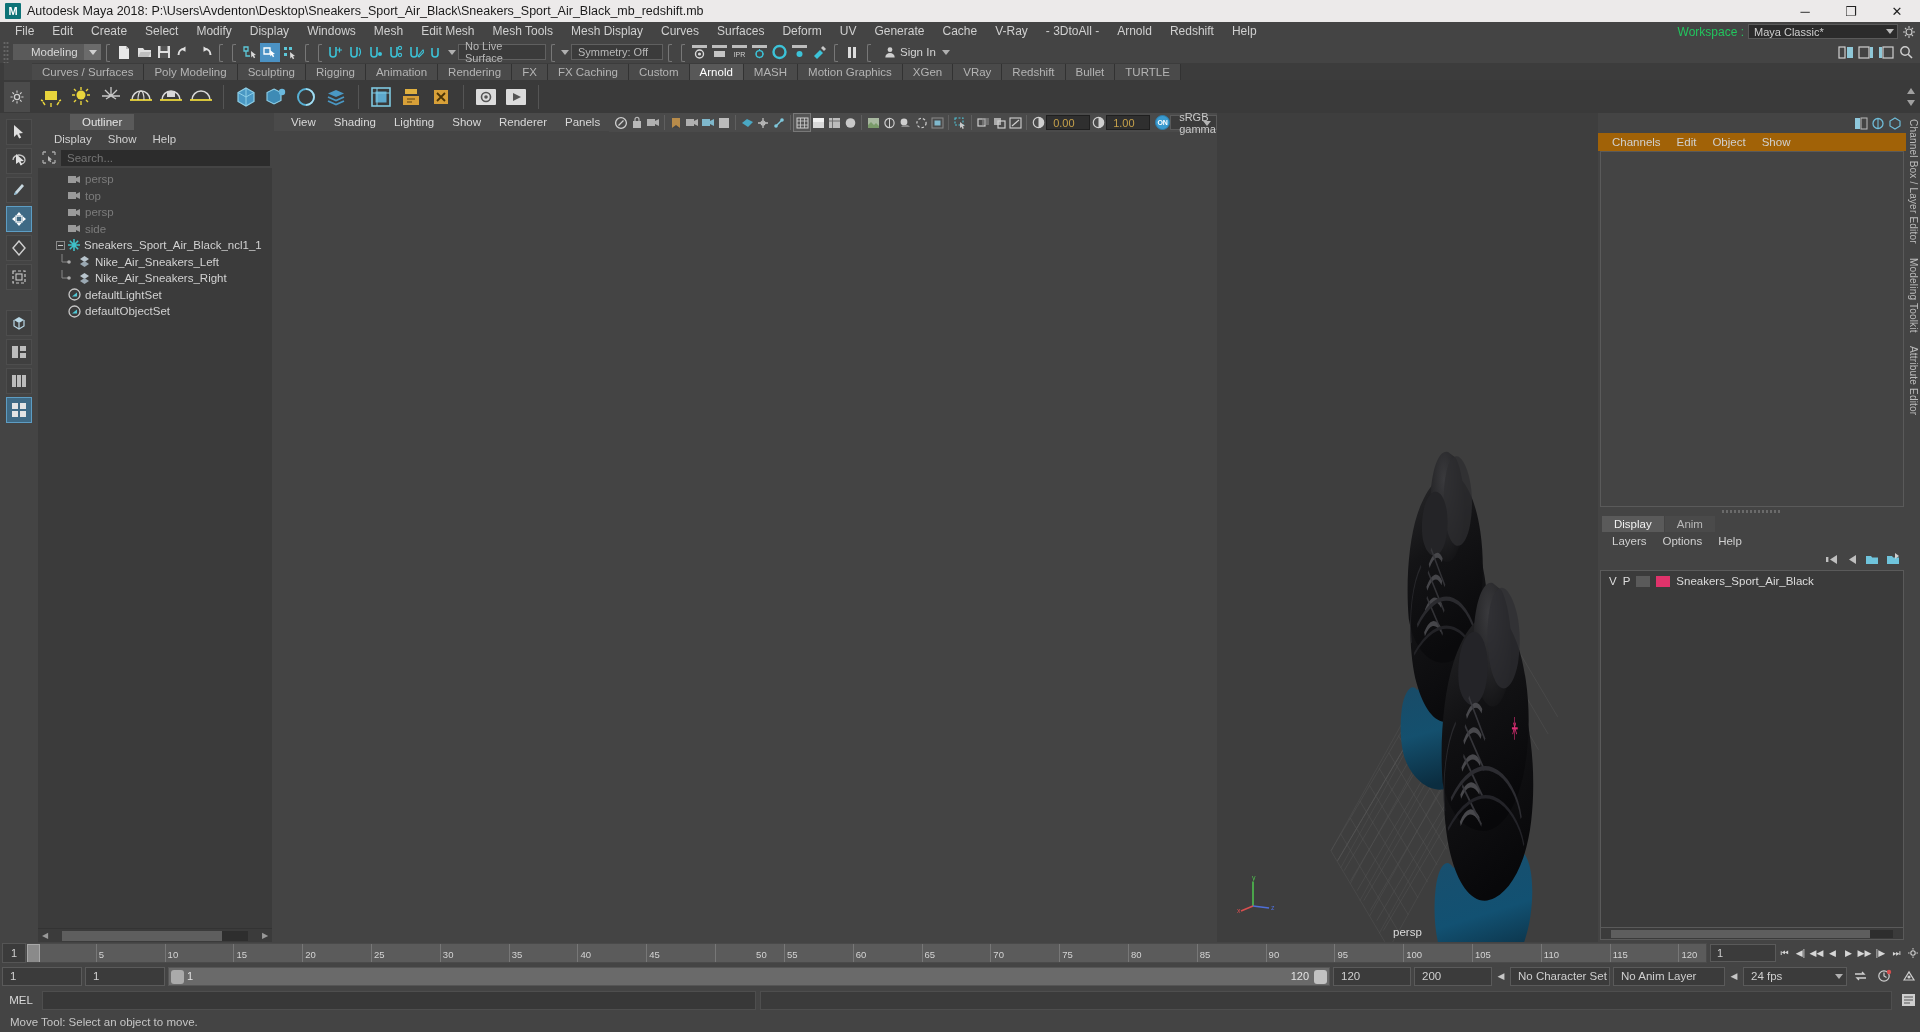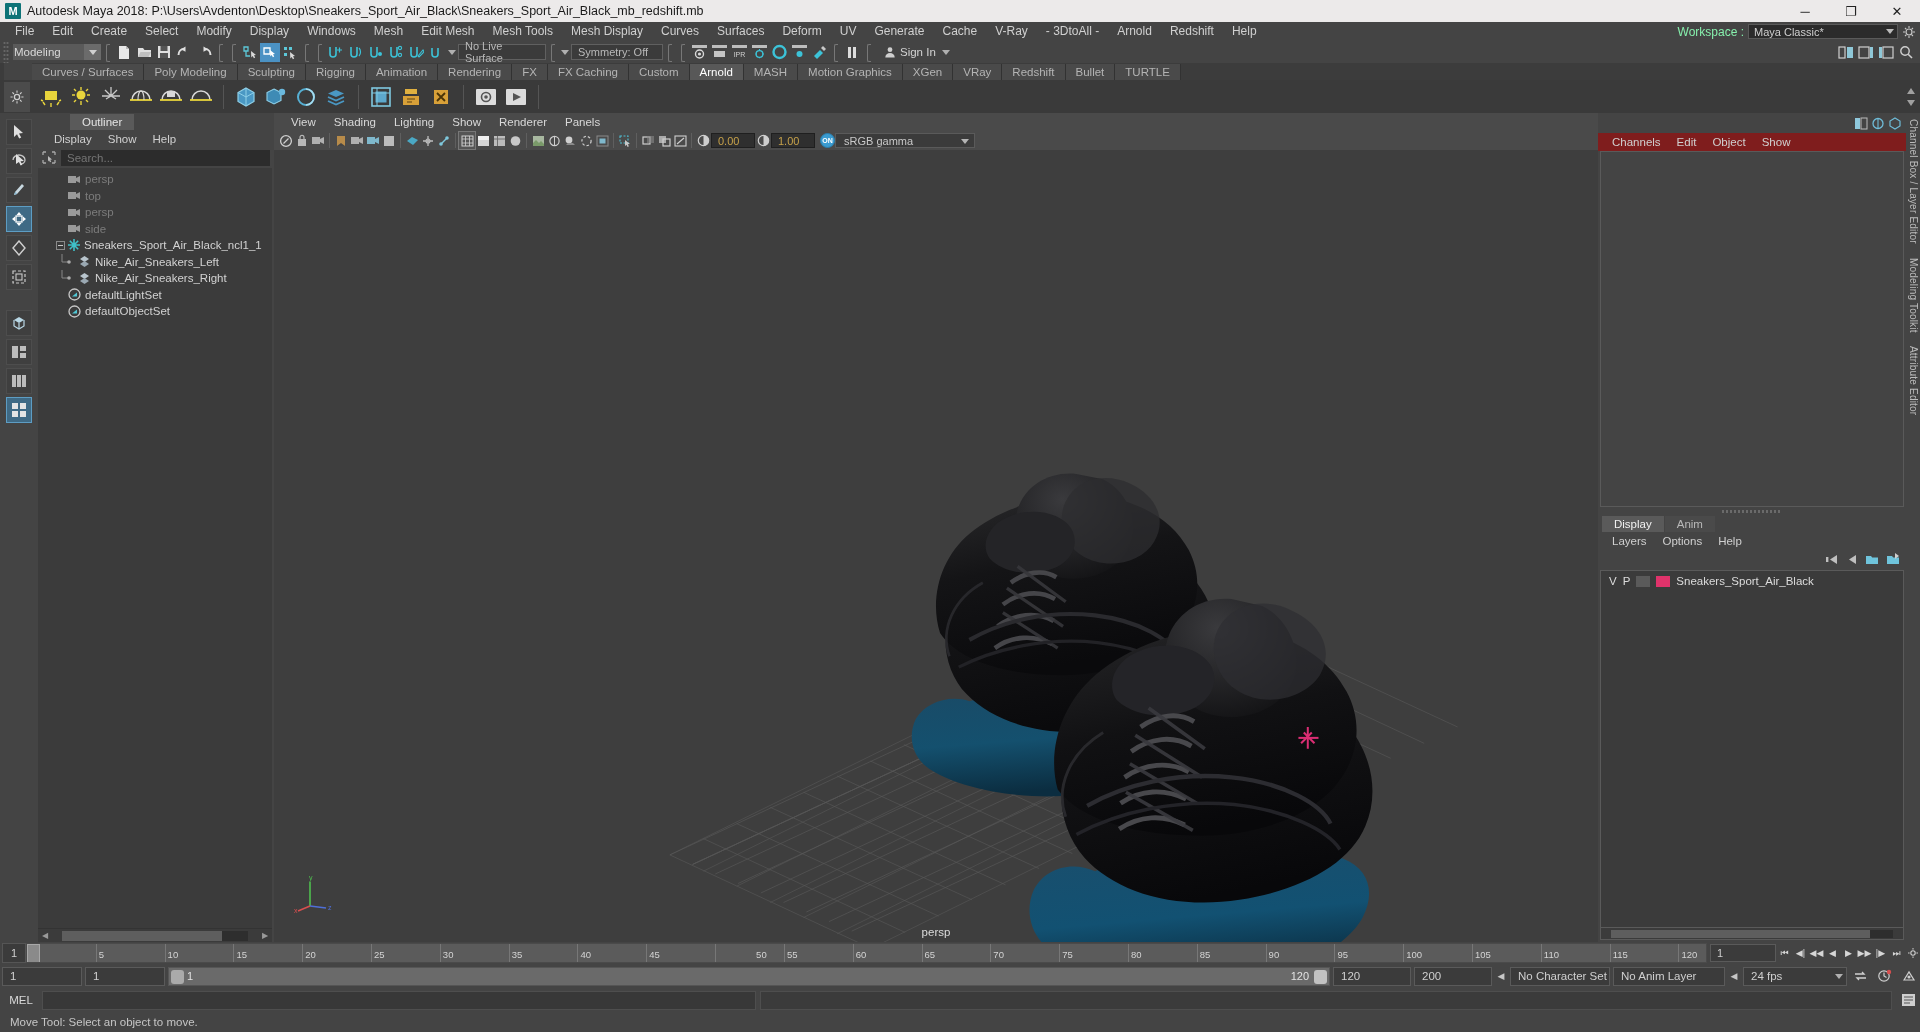--- a/index.html
+++ b/index.html
@@ -37,21 +37,21 @@
     flex:0 0 19px; padding-left:6px; position:relative;
   }
   .menu-item {
     padding:0 9px; height:19px; line-height:19px; font-size:12px; color:#d0d0d0;
     white-space:nowrap;
   }
   .workspace-area {
     position:absolute; right:4px; top:0; height:19px;
     display:flex; align-items:center; gap:4px;
   }
-  .workspace-lbl { font-size:12px; color:#86efac; }
+  .workspace-lbl { font-size:12px; color:#22c55e; }
   .ws-select {
     width:150px; height:15px; background:#2b2b2b; border:1px solid #5a5a5a;
     font-size:11px; color:#d0d0d0; display:flex; align-items:center;
     padding-left:5px; position:relative;
   }
   .ws-select .arr {
     position:absolute; right:3px; top:4px;
     border-left:4px solid transparent; border-right:4px solid transparent;
     border-top:5px solid #bbb;
   }
@@ -59,21 +59,21 @@
 
   
   .statusbar {
     height:22px; background:#444444; display:flex; align-items:center;
     flex:0 0 22px; padding-left:3px; gap:0px;
   }
   .dots { width:6px; height:22px; background:
       radial-gradient(circle, #6e6e6e 1px, transparent 1.2px) 0 0/3px 4px; opacity:.8; }
   .mode-select {
     width:88px; height:16px; background:#5a5a5a; border:none; color:#d8d8d8;
-    font-size:11.5px; display:flex; align-items:center; padding-left:1px;
+    font-size:11.5px; display:flex; align-items:center; padding-left:18px;
     position:relative; margin-left:4px;
   }
   .mode-select .arr {
     position:absolute; right:0; top:0; width:17px; height:16px; background:#6b6b6b;
   }
   .mode-select .arr::after {
     content:""; position:absolute; left:5px; top:6px;
     border-left:4px solid transparent; border-right:4px solid transparent;
     border-top:5px solid #d0d0d0;
   }
@@ -193,21 +193,21 @@
   }
   .outliner-scroll {
     height:14px; background:#3b3b3b; display:flex; align-items:center;
     padding:0 2px; border-top:1px solid #333;
   }
   .osc-track { flex:1; height:10px; background:#2e2e2e; position:relative; margin:0 12px; }
   .osc-thumb { position:absolute; left:0; top:0; height:10px; width:86%; background:#5e5e5e; }
   .osc-arrow { width:10px; height:10px; display:flex; align-items:center; justify-content:center; color:#999; font-size:8px;}
 
   
-  .viewwrap { flex:1; display:flex; flex-direction:column; min-width:0; background:#444; }
+  .viewwrap { flex:1; display:flex; flex-direction:row; min-width:0; background:#444; }
   .view-menus {
     height:18px; background:#4a4a4a; display:flex; align-items:center;
     padding-left:8px; flex:0 0 18px;
   }
   .view-menus .mi { font-size:11.5px; color:#d8d8d8; padding:0 9px; }
   .view-toolbar {
     height:19px; background:#4a4a4a; display:flex; align-items:center;
     flex:0 0 19px; padding-left:4px; gap:0px;
   }
   .vt-icon {
@@ -251,21 +251,21 @@
   
   .rightpanel {
     width:308px; background:#444; display:flex; flex-direction:column;
     flex:0 0 308px; min-height:0;
   }
   .cb-toprow {
     height:20px; display:flex; align-items:center; justify-content:flex-end;
     padding-right:4px; gap:3px;
   }
   .cb-menus {
-    height:18px; background:#7f1d1d; display:flex; align-items:center; padding-left:6px;
+    height:18px; background:#a16207; display:flex; align-items:center; padding-left:6px;
   }
   .cb-menus .mi { font-size:11.5px; color:#d0d0d0; padding:0 8px; }
   .cb-body { flex:1; background:#444; border:1px solid #5a5a5a; margin:0 2px; min-height:0; }
   .cb-grip { height:8px; display:flex; align-items:center; justify-content:center; }
   .cb-grip span { width:60px; height:3px; background:
       repeating-linear-gradient(90deg,#6a6a6a 0 2px,transparent 2px 4px); }
 
   .layers-tabs { height:17px; display:flex; align-items:flex-end; padding-left:4px; }
   .ltab {
     height:16px; line-height:16px; padding:0 12px; font-size:11.5px;

